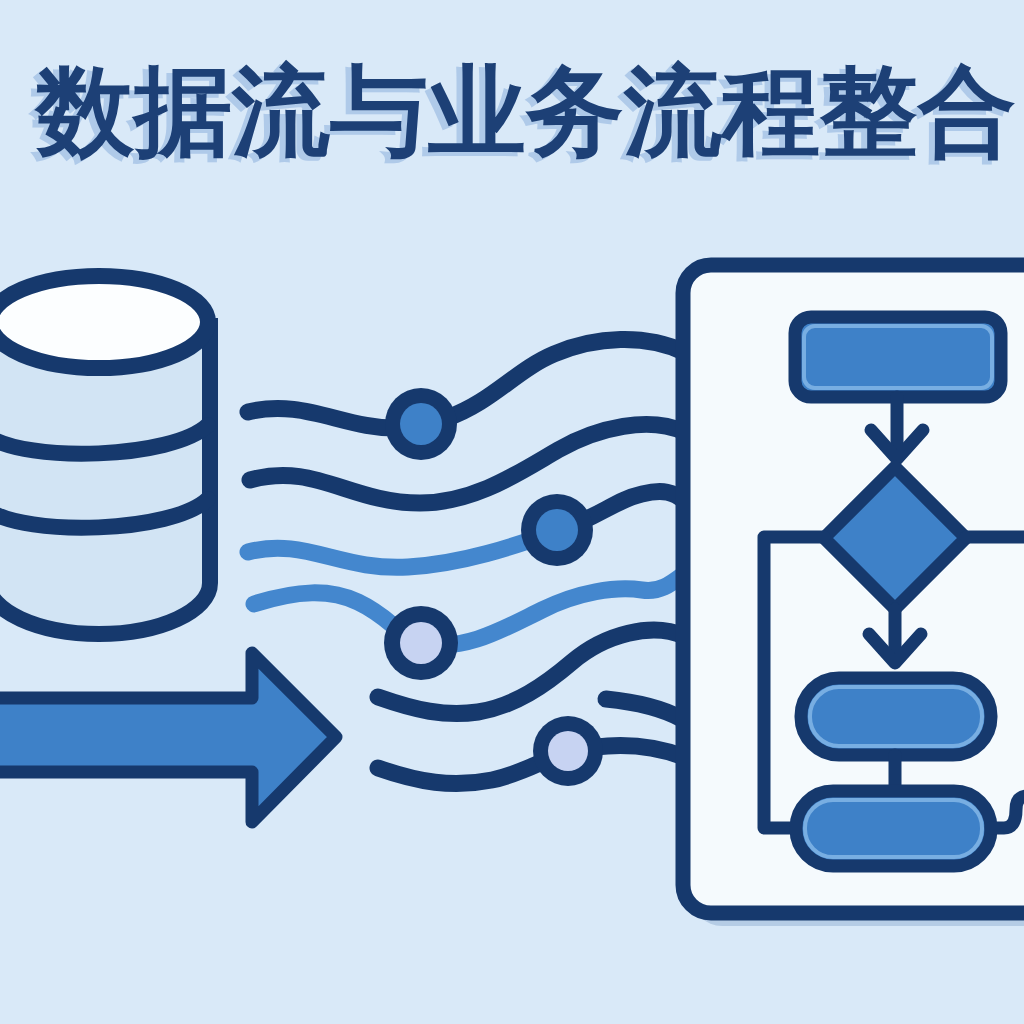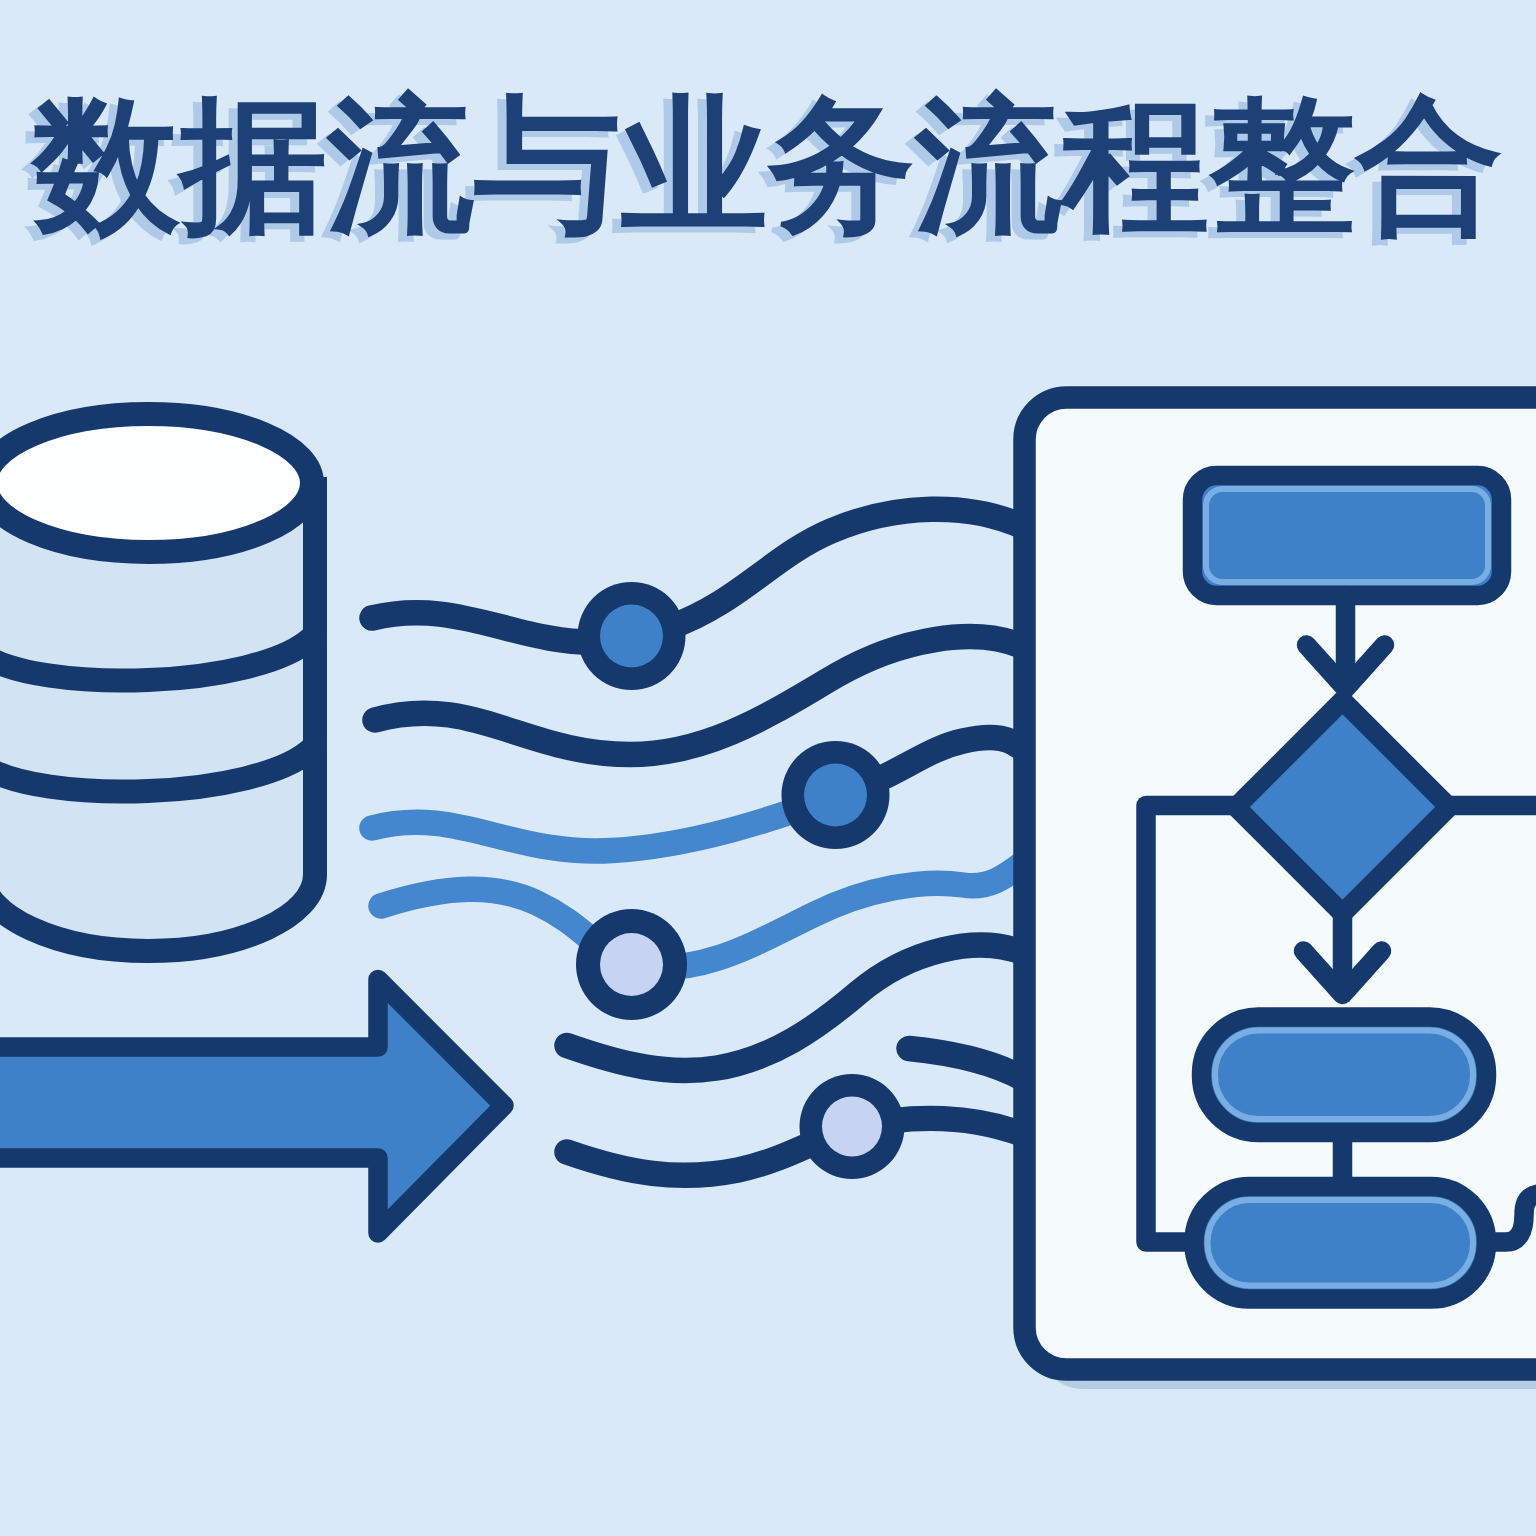--- a/index.html
+++ b/index.html
@@ -1,19 +1,19 @@
 <!DOCTYPE html>
 <html style="--bg: #d9e9f8; --navy: #16396d; --titleNavy: #1d4076; --blue: #3e81c8; --lightBlue: #4487ce; --lavender: #c7d3f2; --panelFill: #f5fafd; --white: #fcfeff; --cylFill: #d2e4f4; --shadow: rgba(90,130,180,0.28);"><head>
 <meta charset="utf-8">
 <style>
   html,body{margin:0;padding:0;}
   body{width:1024px;height:1024px;overflow:hidden;
        font-family:"DejaVu Sans","Liberation Sans",sans-serif;}
   .stage{position:relative;width:1024px;height:1024px;background:var(--bg,#d9e9f8);overflow:hidden;}
-  .title{position:absolute;left:22px;top:58px;margin:0;
+  .title{position:absolute;left:36px;top:58px;margin:0;
          font-size:98px;font-weight:900;line-height:1.1;
          letter-spacing:0px;white-space:nowrap;
          color:var(--titleNavy,#1d4076);
          text-shadow:-6px 4px 0 rgba(125,165,215,0.45);
          z-index:5;}
   .art{position:absolute;left:0;top:0;z-index:1;}
 
   
   .s-navy{stroke:var(--navy,#16396d);}
   .f-navy{fill:var(--navy,#16396d);}

